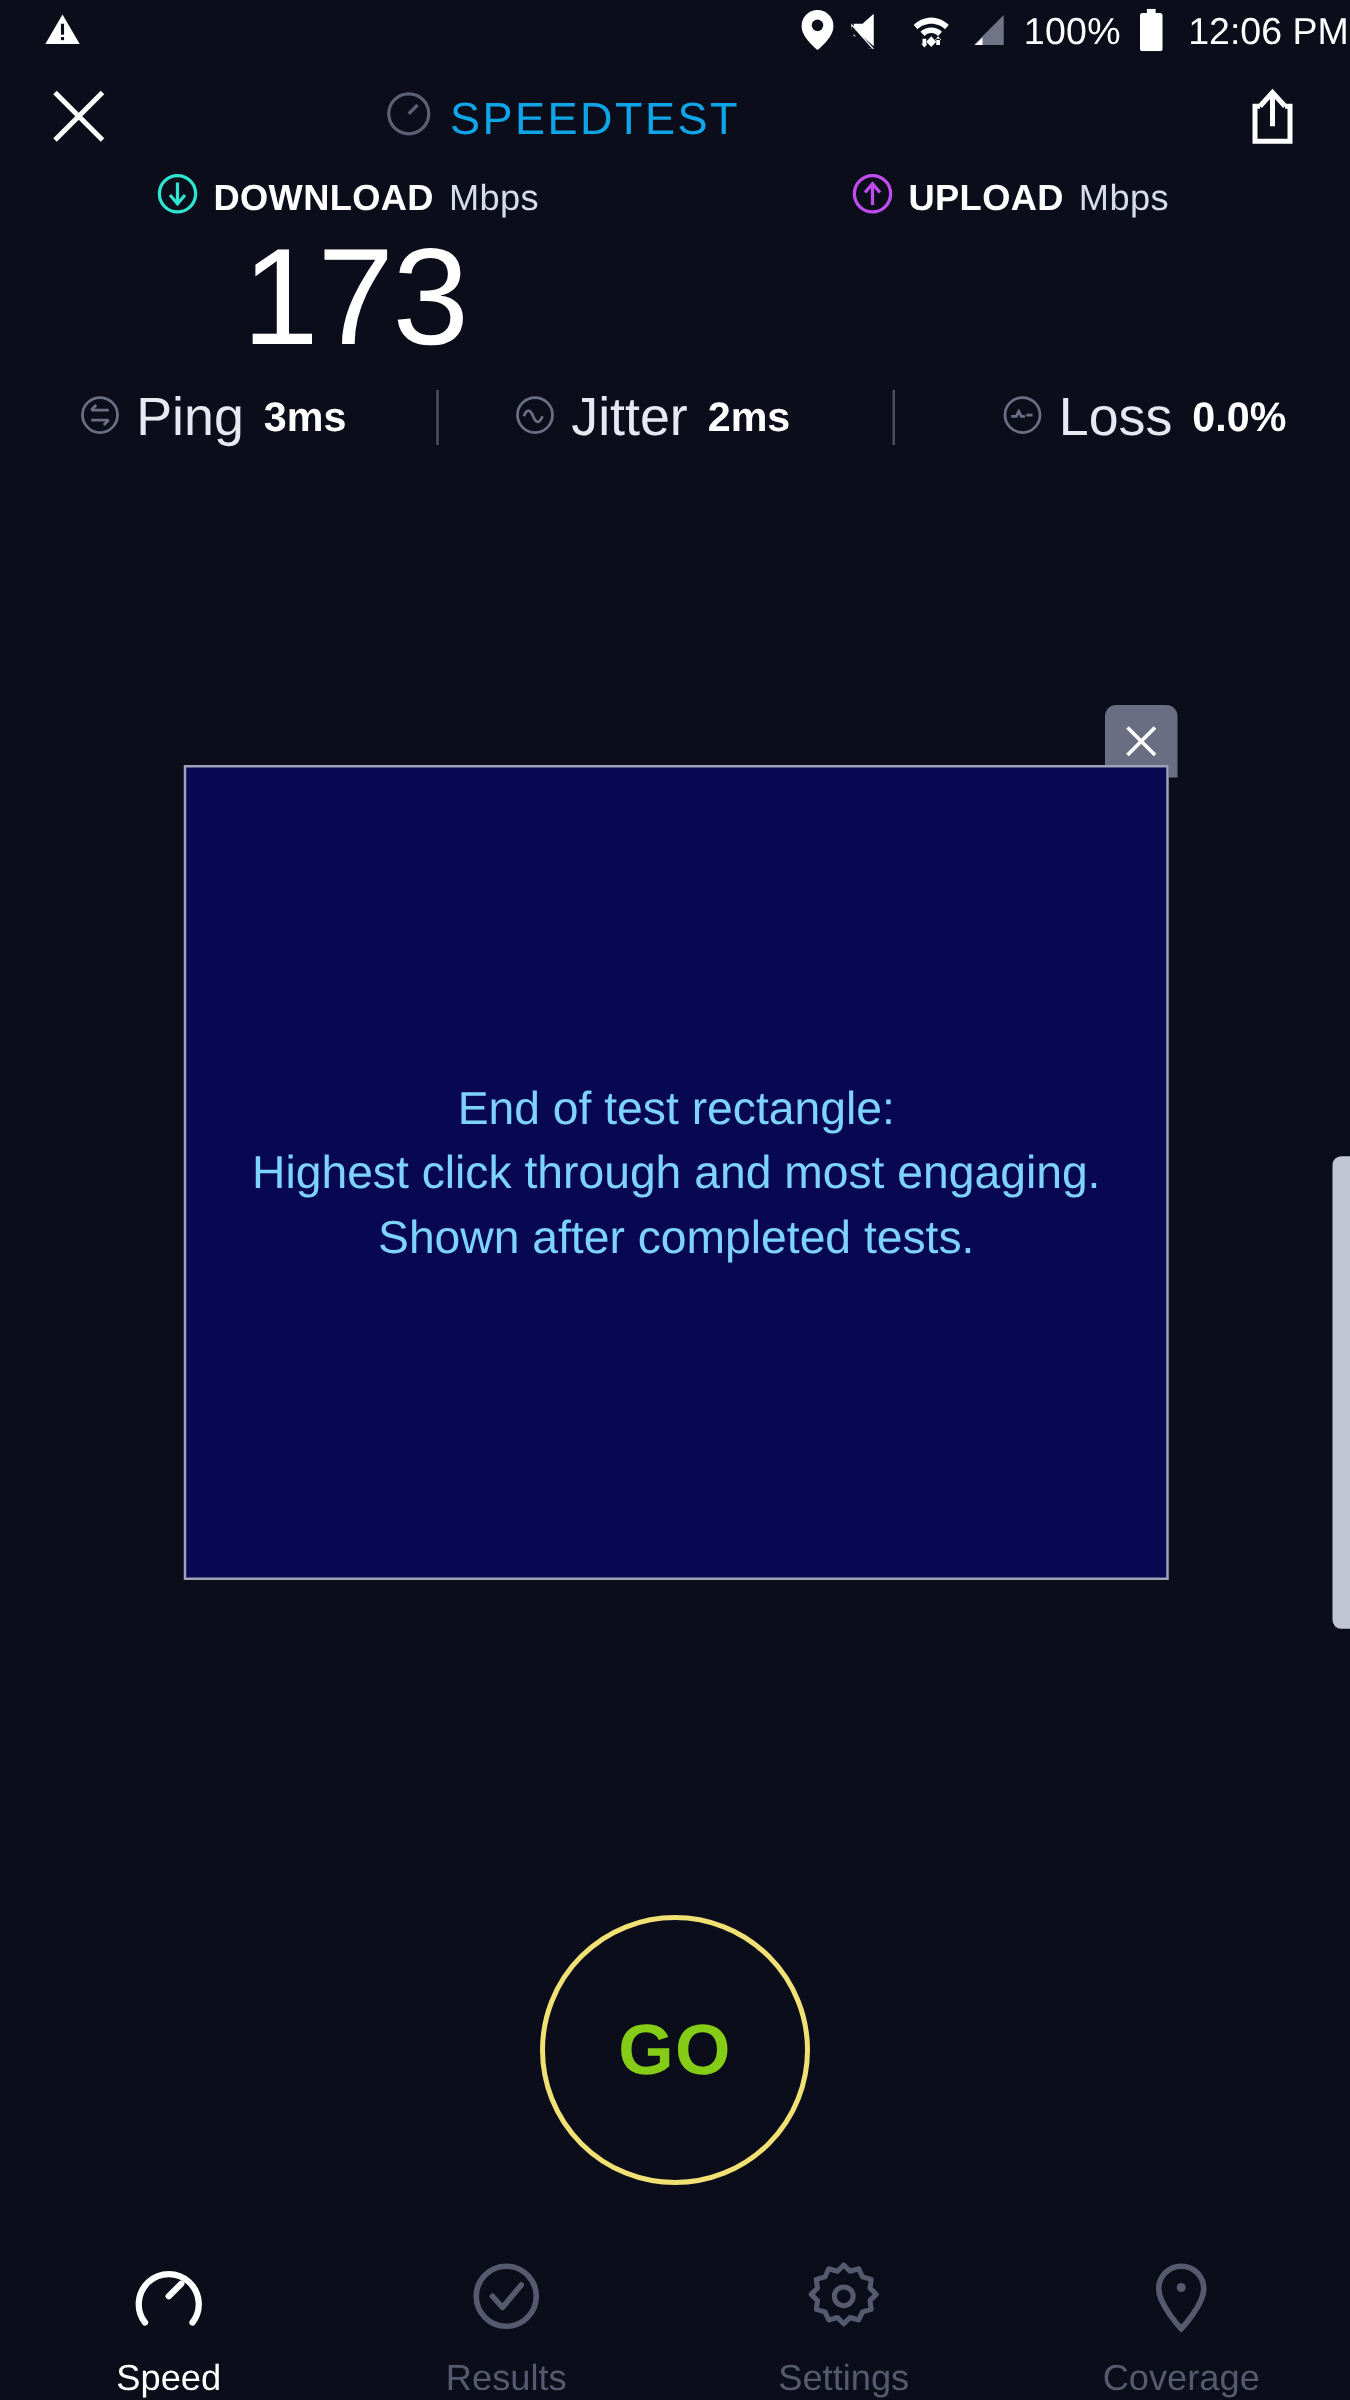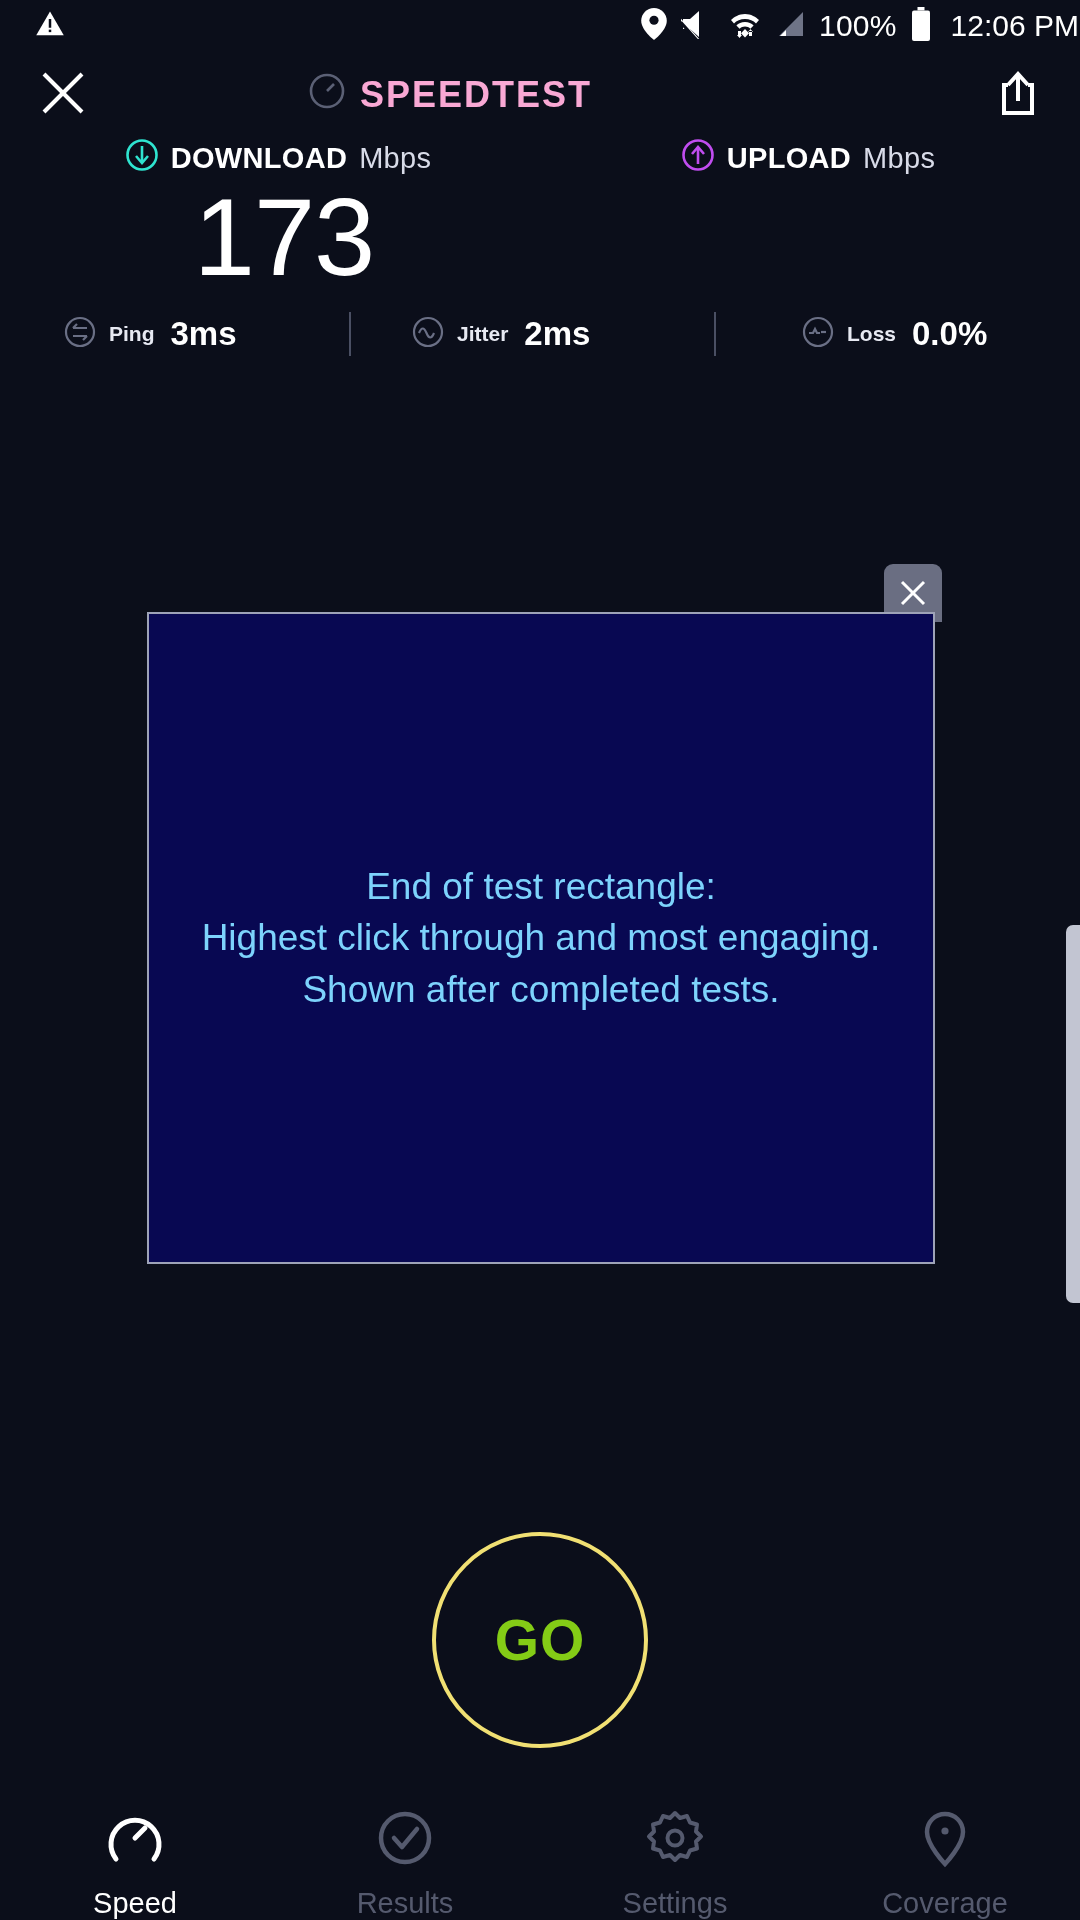--- a/index.html
+++ b/index.html
@@ -22,21 +22,21 @@
   .sb-time { color:#ffffff; font-size:30px; margin-left:6px; }
 
   
   .header {
     position:absolute; top:58px; left:0; width:1080px; height:74px;
     display:flex; align-items:center; padding:0 40px;
   }
   .hdr-title {
     position:absolute; left:0; width:900px; text-align:center;
     display:flex; align-items:center; justify-content:center; gap:14px;
-    color:#f9a8d4; font-size:36px; font-weight:700; letter-spacing:2px;
+    color:#0ea5e9; font-size:36px; font-weight:400; letter-spacing:2px;
   }
   .close-x, .share-btn { position:relative; z-index:3; }
   .share-btn { margin-left:auto; }
 
   
   .results { position:absolute; top:138px; left:0; width:1080px; }
   .dl-ul-row { display:flex;margin-left:48px; }
   .metric-col { width:50%; text-align:center; }
   .metric-head {
     display:flex; align-items:center; justify-content:center; gap:12px;
@@ -51,21 +51,21 @@
   .ul-col .metric-val { transform:translateX(-18px); }
   .dl-col .metric-head { transform:translateX(-28px); }
   .ul-col .metric-head { transform:translateX(-14px); }
 
   
   .pjl {
     position:absolute; top:303px; left:0; width:1080px; height:62px;
     display:flex; align-items:center;
   }
   .pjl-item { display:flex; align-items:center; gap:11px; white-space:nowrap; }
-  .pjl-label { color:#e7e9f2; font-size:21px; font-weight:700; }
+  .pjl-label { color:#e7e9f2; font-size:43px; font-weight:400; }
   .pjl-value { color:#ffffff; font-size:33px; font-weight:700; margin-left:5px; }
   .pjl-sep { width:2px; height:44px; background:#4a4f63; }
   .ping-item  { position:absolute; left:62px; }
   .sep-1      { position:absolute; left:349px; }
   .jitter-item{ position:absolute; left:410px; }
   .sep-2      { position:absolute; left:714px; }
   .loss-item  { position:absolute; left:800px; }
 
   
   .ad-close {

